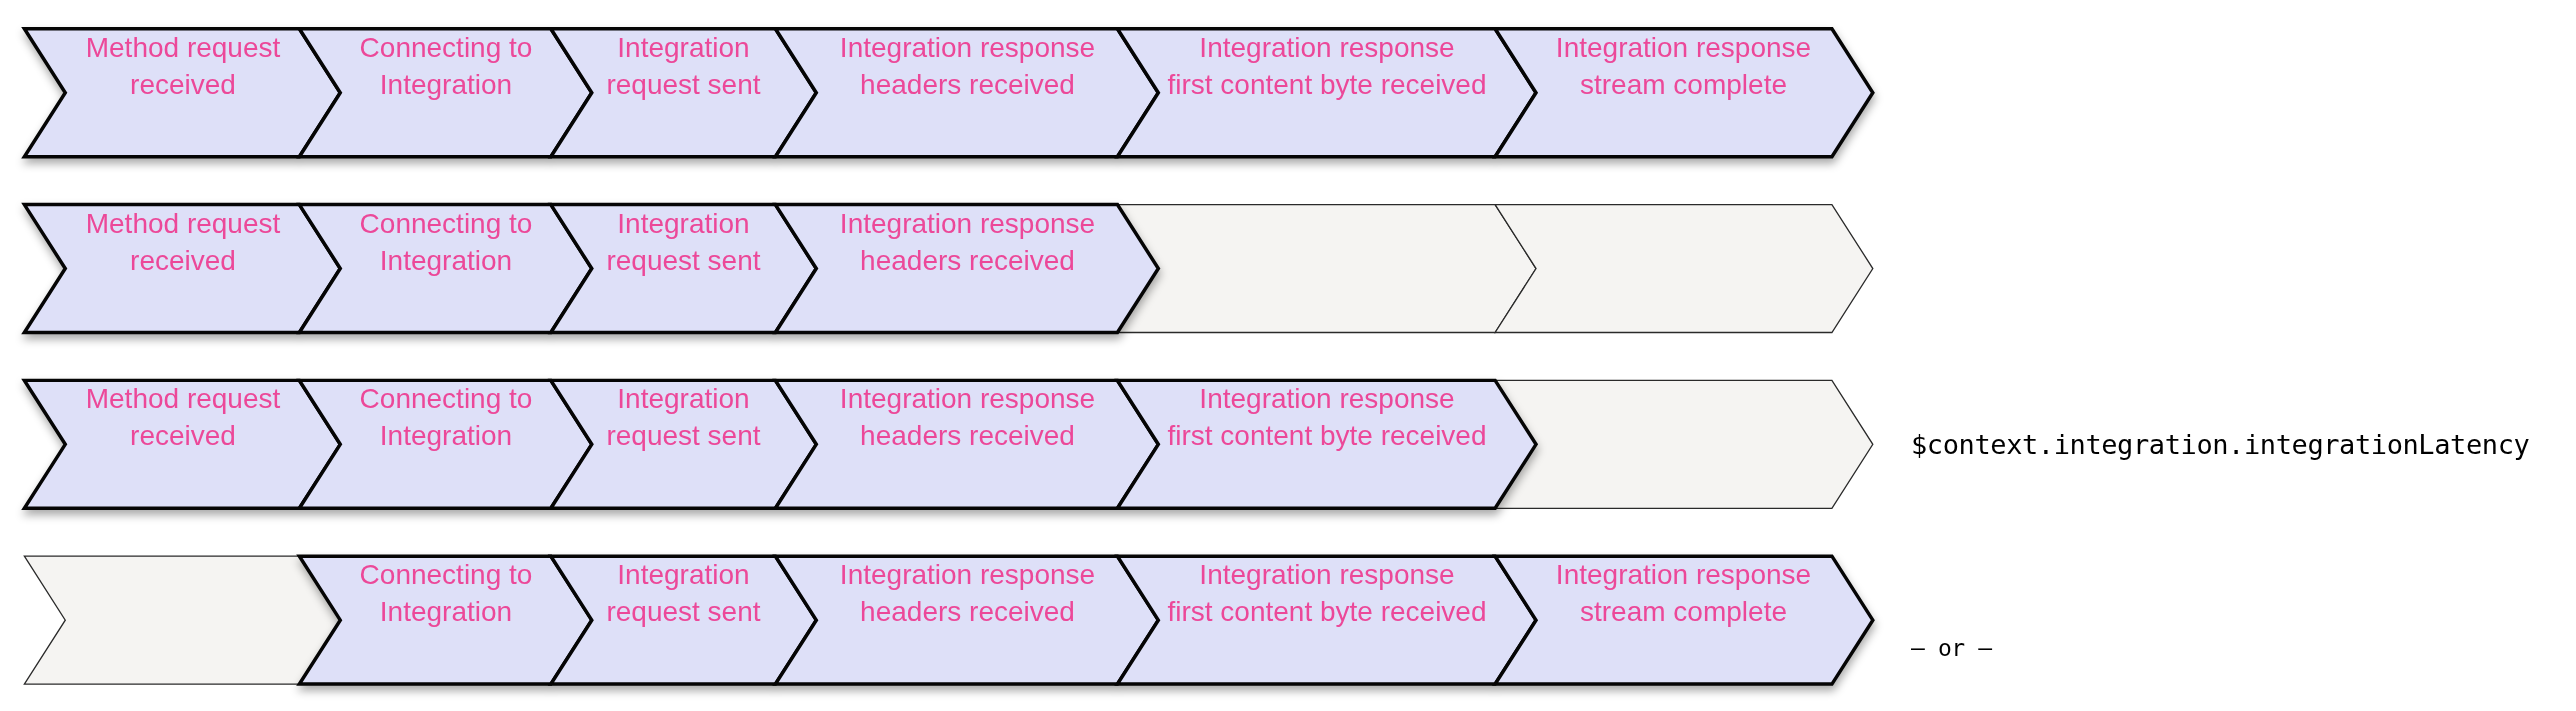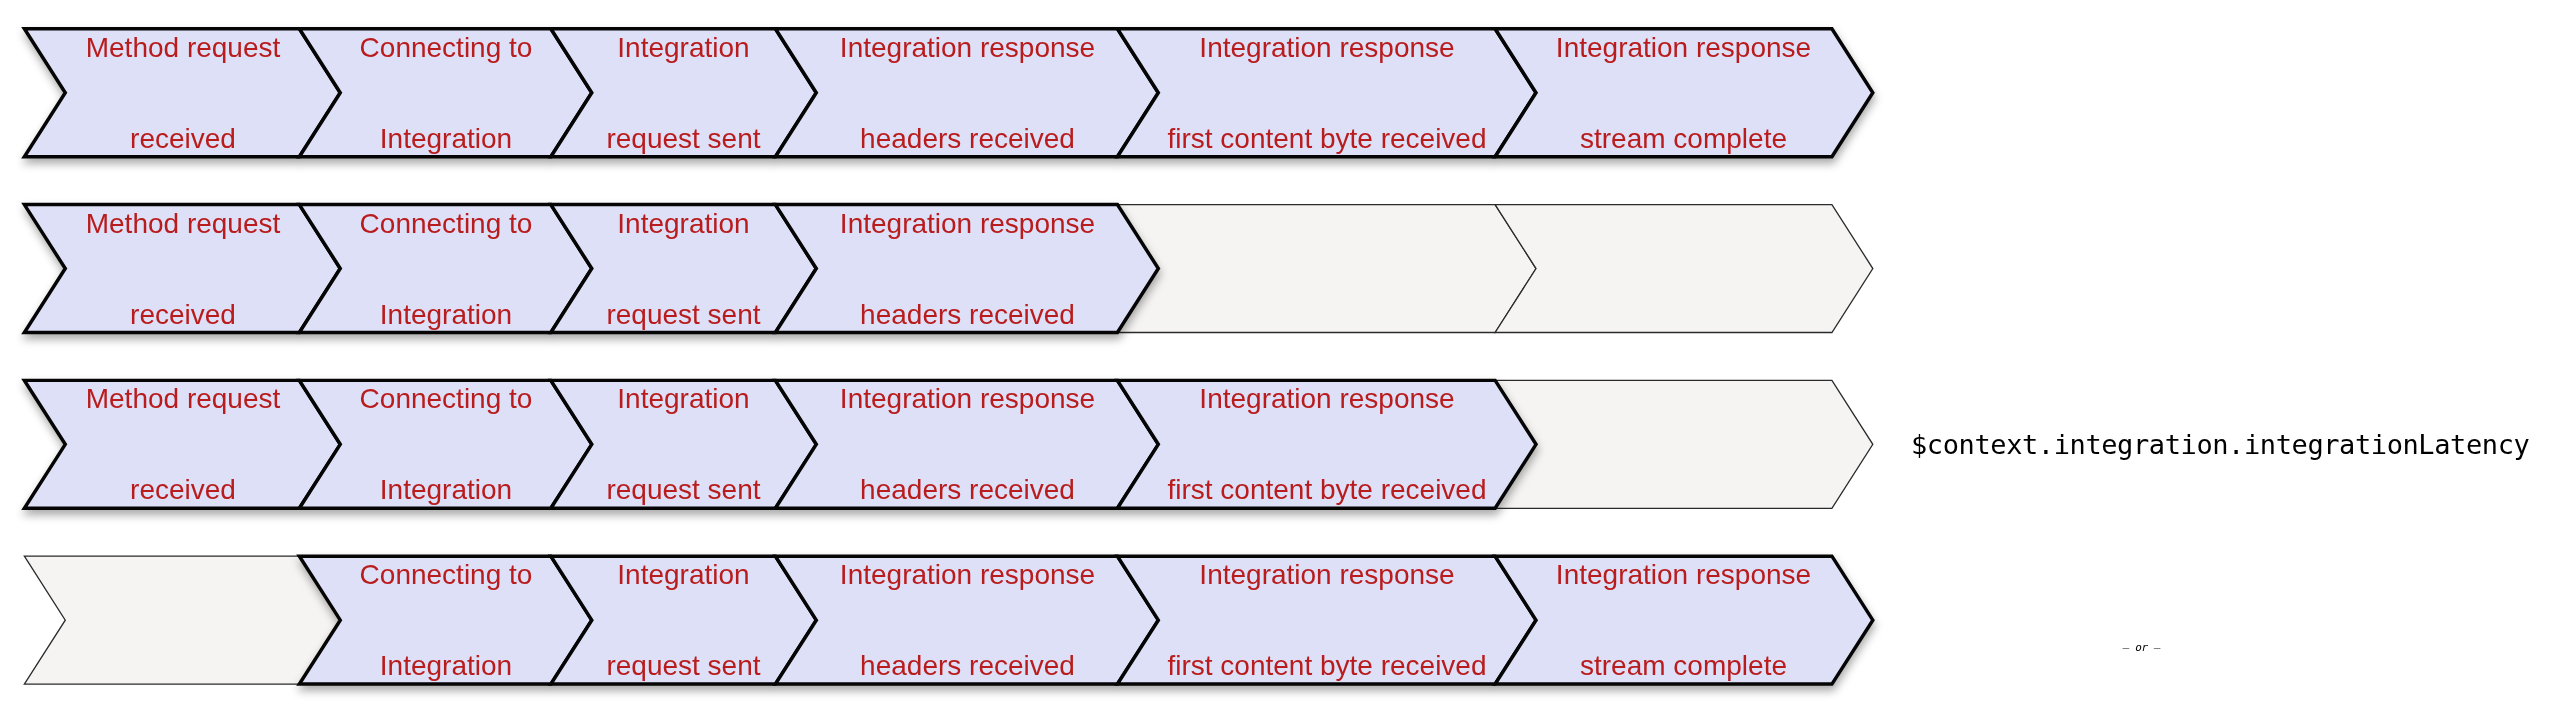--- a/index.html
+++ b/index.html
@@ -13,42 +13,42 @@
   svg { position:absolute; left:0; top:0; }
 
   
   .hl    { fill:#dee0f8; stroke:#050505; stroke-width:4; stroke-linejoin:miter; }
   .empty { fill:#f5f4f2; stroke:#2a2a2a; stroke-width:1.5; stroke-linejoin:miter; }
   .hl-group { filter:drop-shadow(1px 6px 5px rgba(0,0,0,0.33)); }
 
   
   .stage-label {
     position:absolute; height:128px;
-    display:flex; flex-direction:column; justify-content:space-between; align-items:center;
-    text-align:center; font-size:28px; line-height:37px; color:#b91c1c;
+    display:flex; flex-direction:column; justify-content:flex-start; align-items:center;
+    text-align:center; font-size:28px; line-height:37px; color:#ec4899;
     white-space:nowrap; pointer-events:none;
   }
 
   
   .metric {
     position:absolute; left:1911px; width:665px; height:128px;
     display:flex; align-items:center;
     font-family:"DejaVu Sans Mono", monospace;
     font-size:27px; letter-spacing:-0.4px; color:#000;
     white-space:nowrap;
   }
   .metric-block {
     position:absolute; left:1911px; width:665px; top:574px; height:148px;
     display:flex; flex-direction:column; justify-content:center;
     font-family:"DejaVu Sans Mono", monospace;
     font-size:27px; letter-spacing:-0.4px; color:#000;
     white-space:nowrap; line-height:38px;
   }
   .metric-block .or-line {
-    width:461px; text-align:center; font-size:11px; line-height:22.6px;font-style:italic;
+    width:461px; text-align:left; font-size:23px; line-height:22.6px;
   }
 </style>
 </head>
 <body>
 
 <div class="canvas">
 
   <svg width="2576" height="712" viewBox="0 0 2960 818">
     <defs>
       <path id="seg0" d="M28,0 L344,0 L391,73.5 L344,147 L28,147 L75,73.5 Z"></path>

